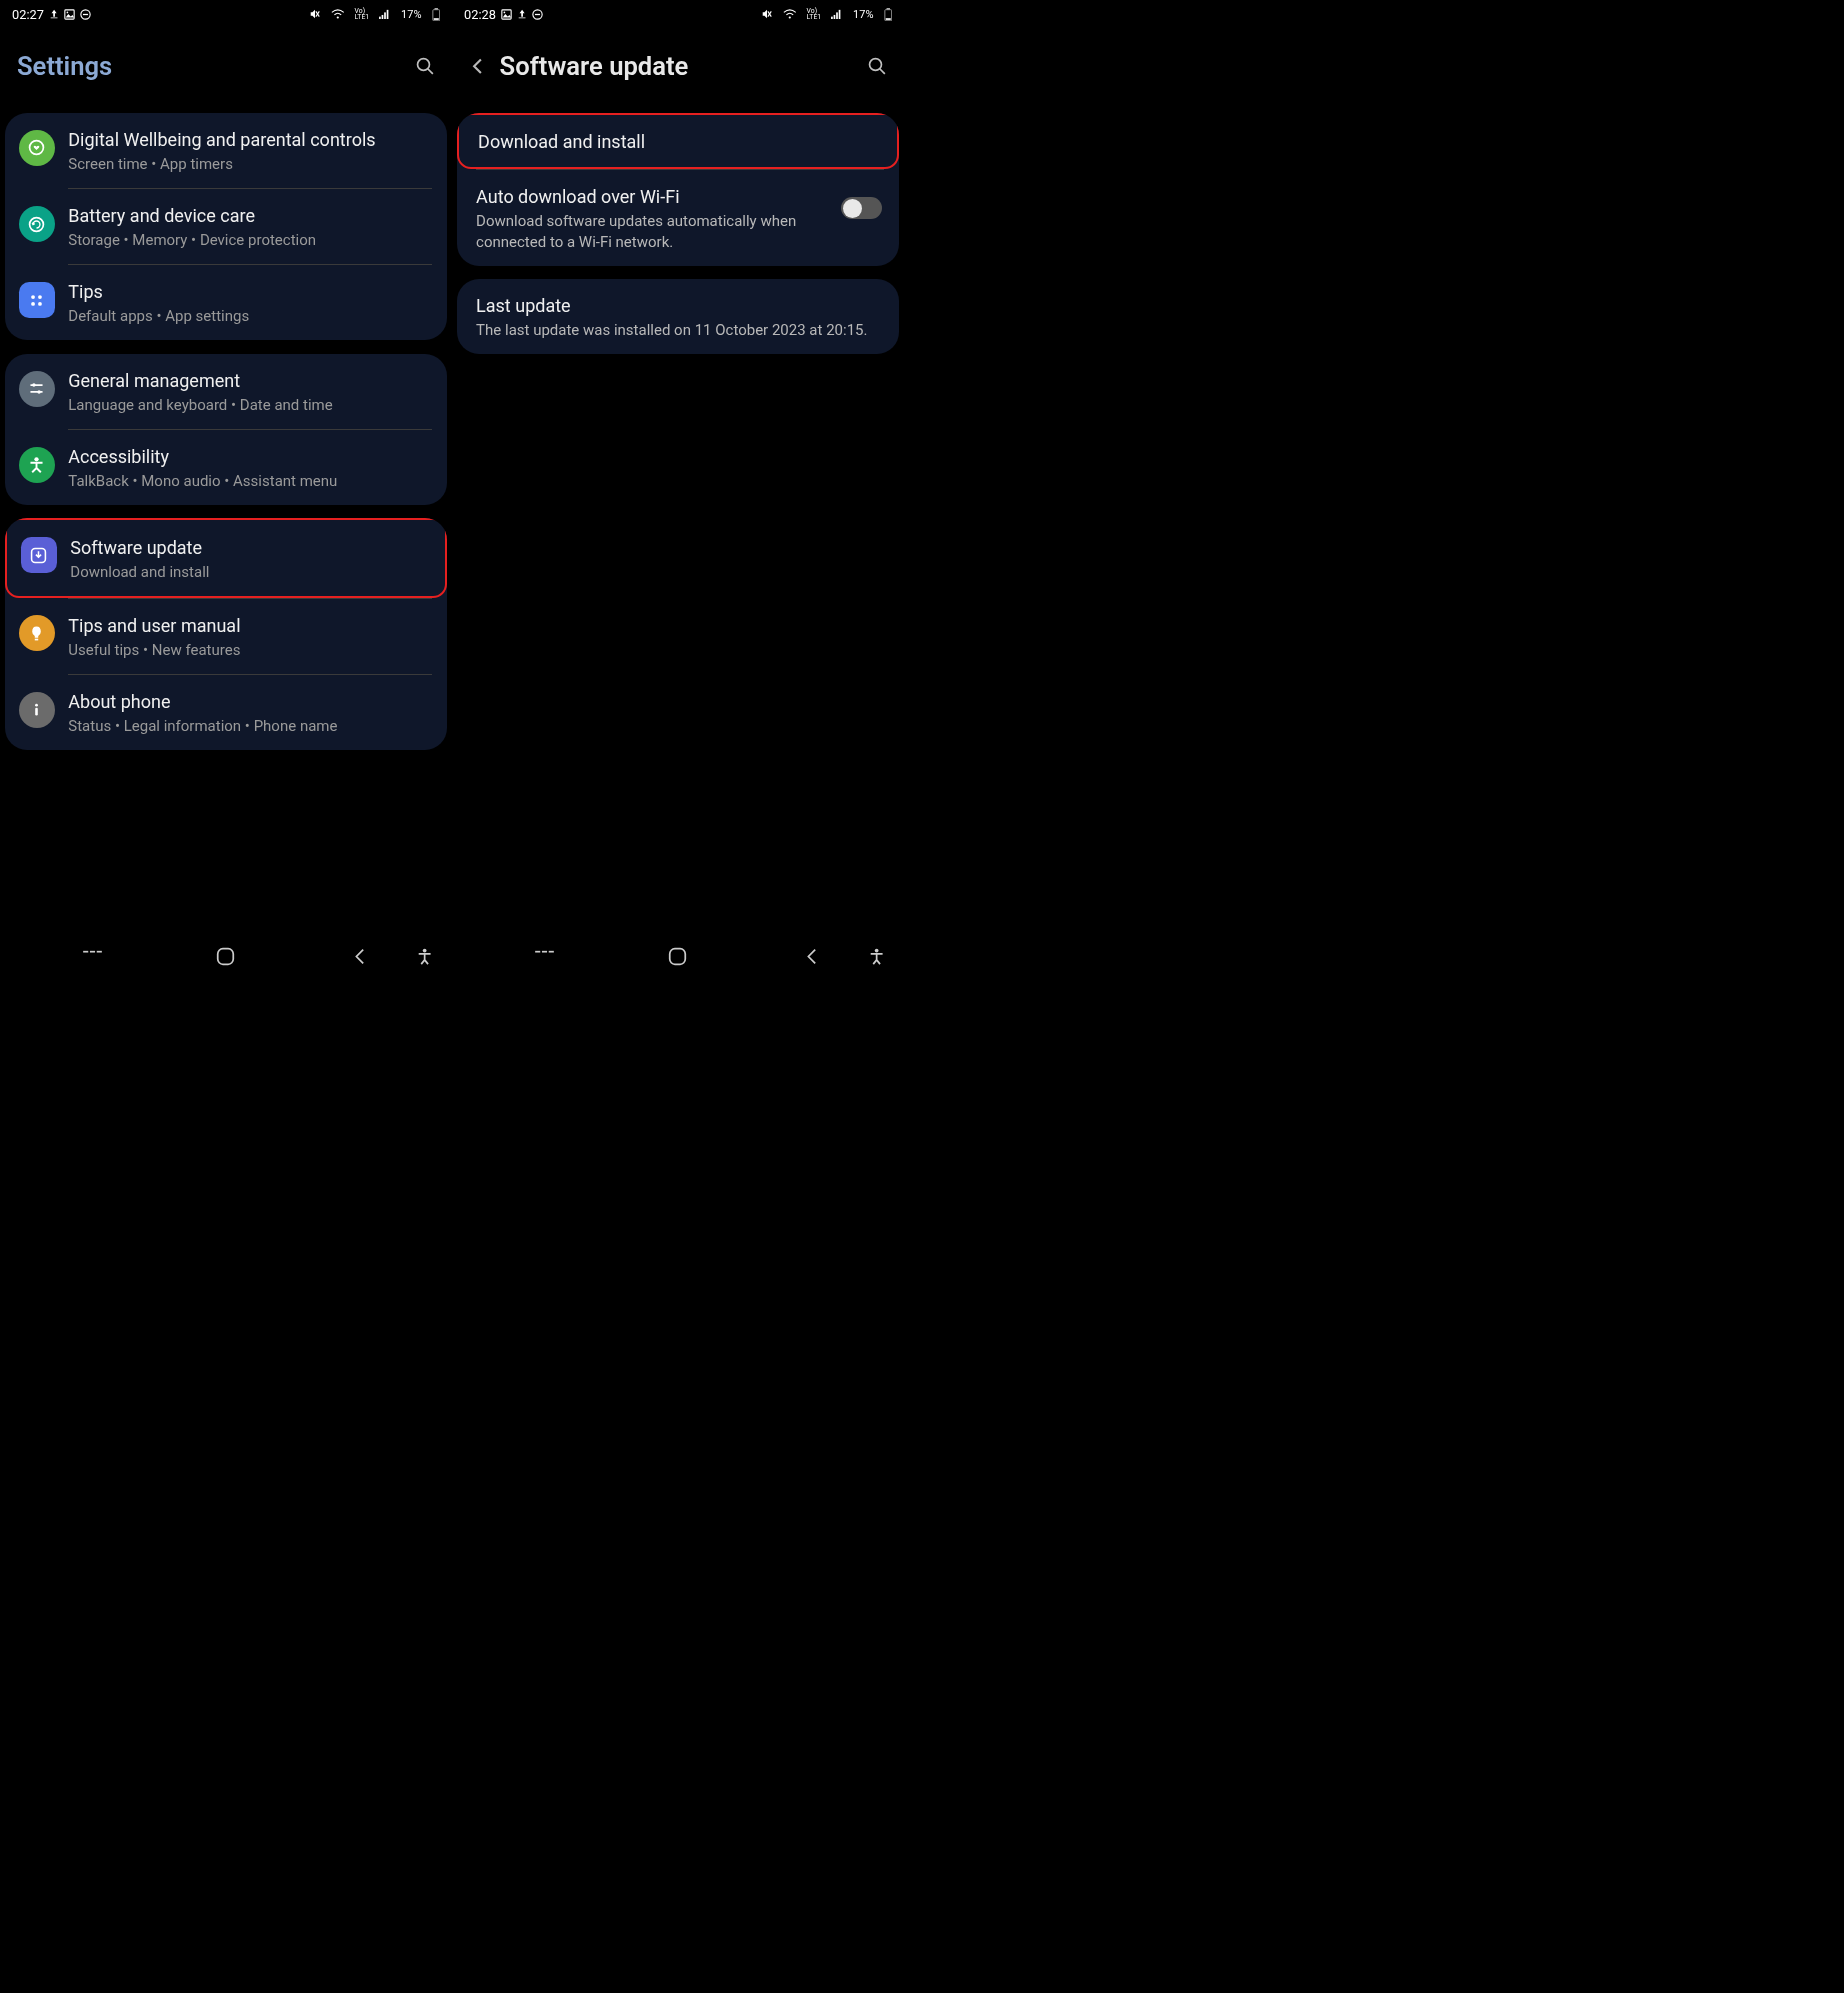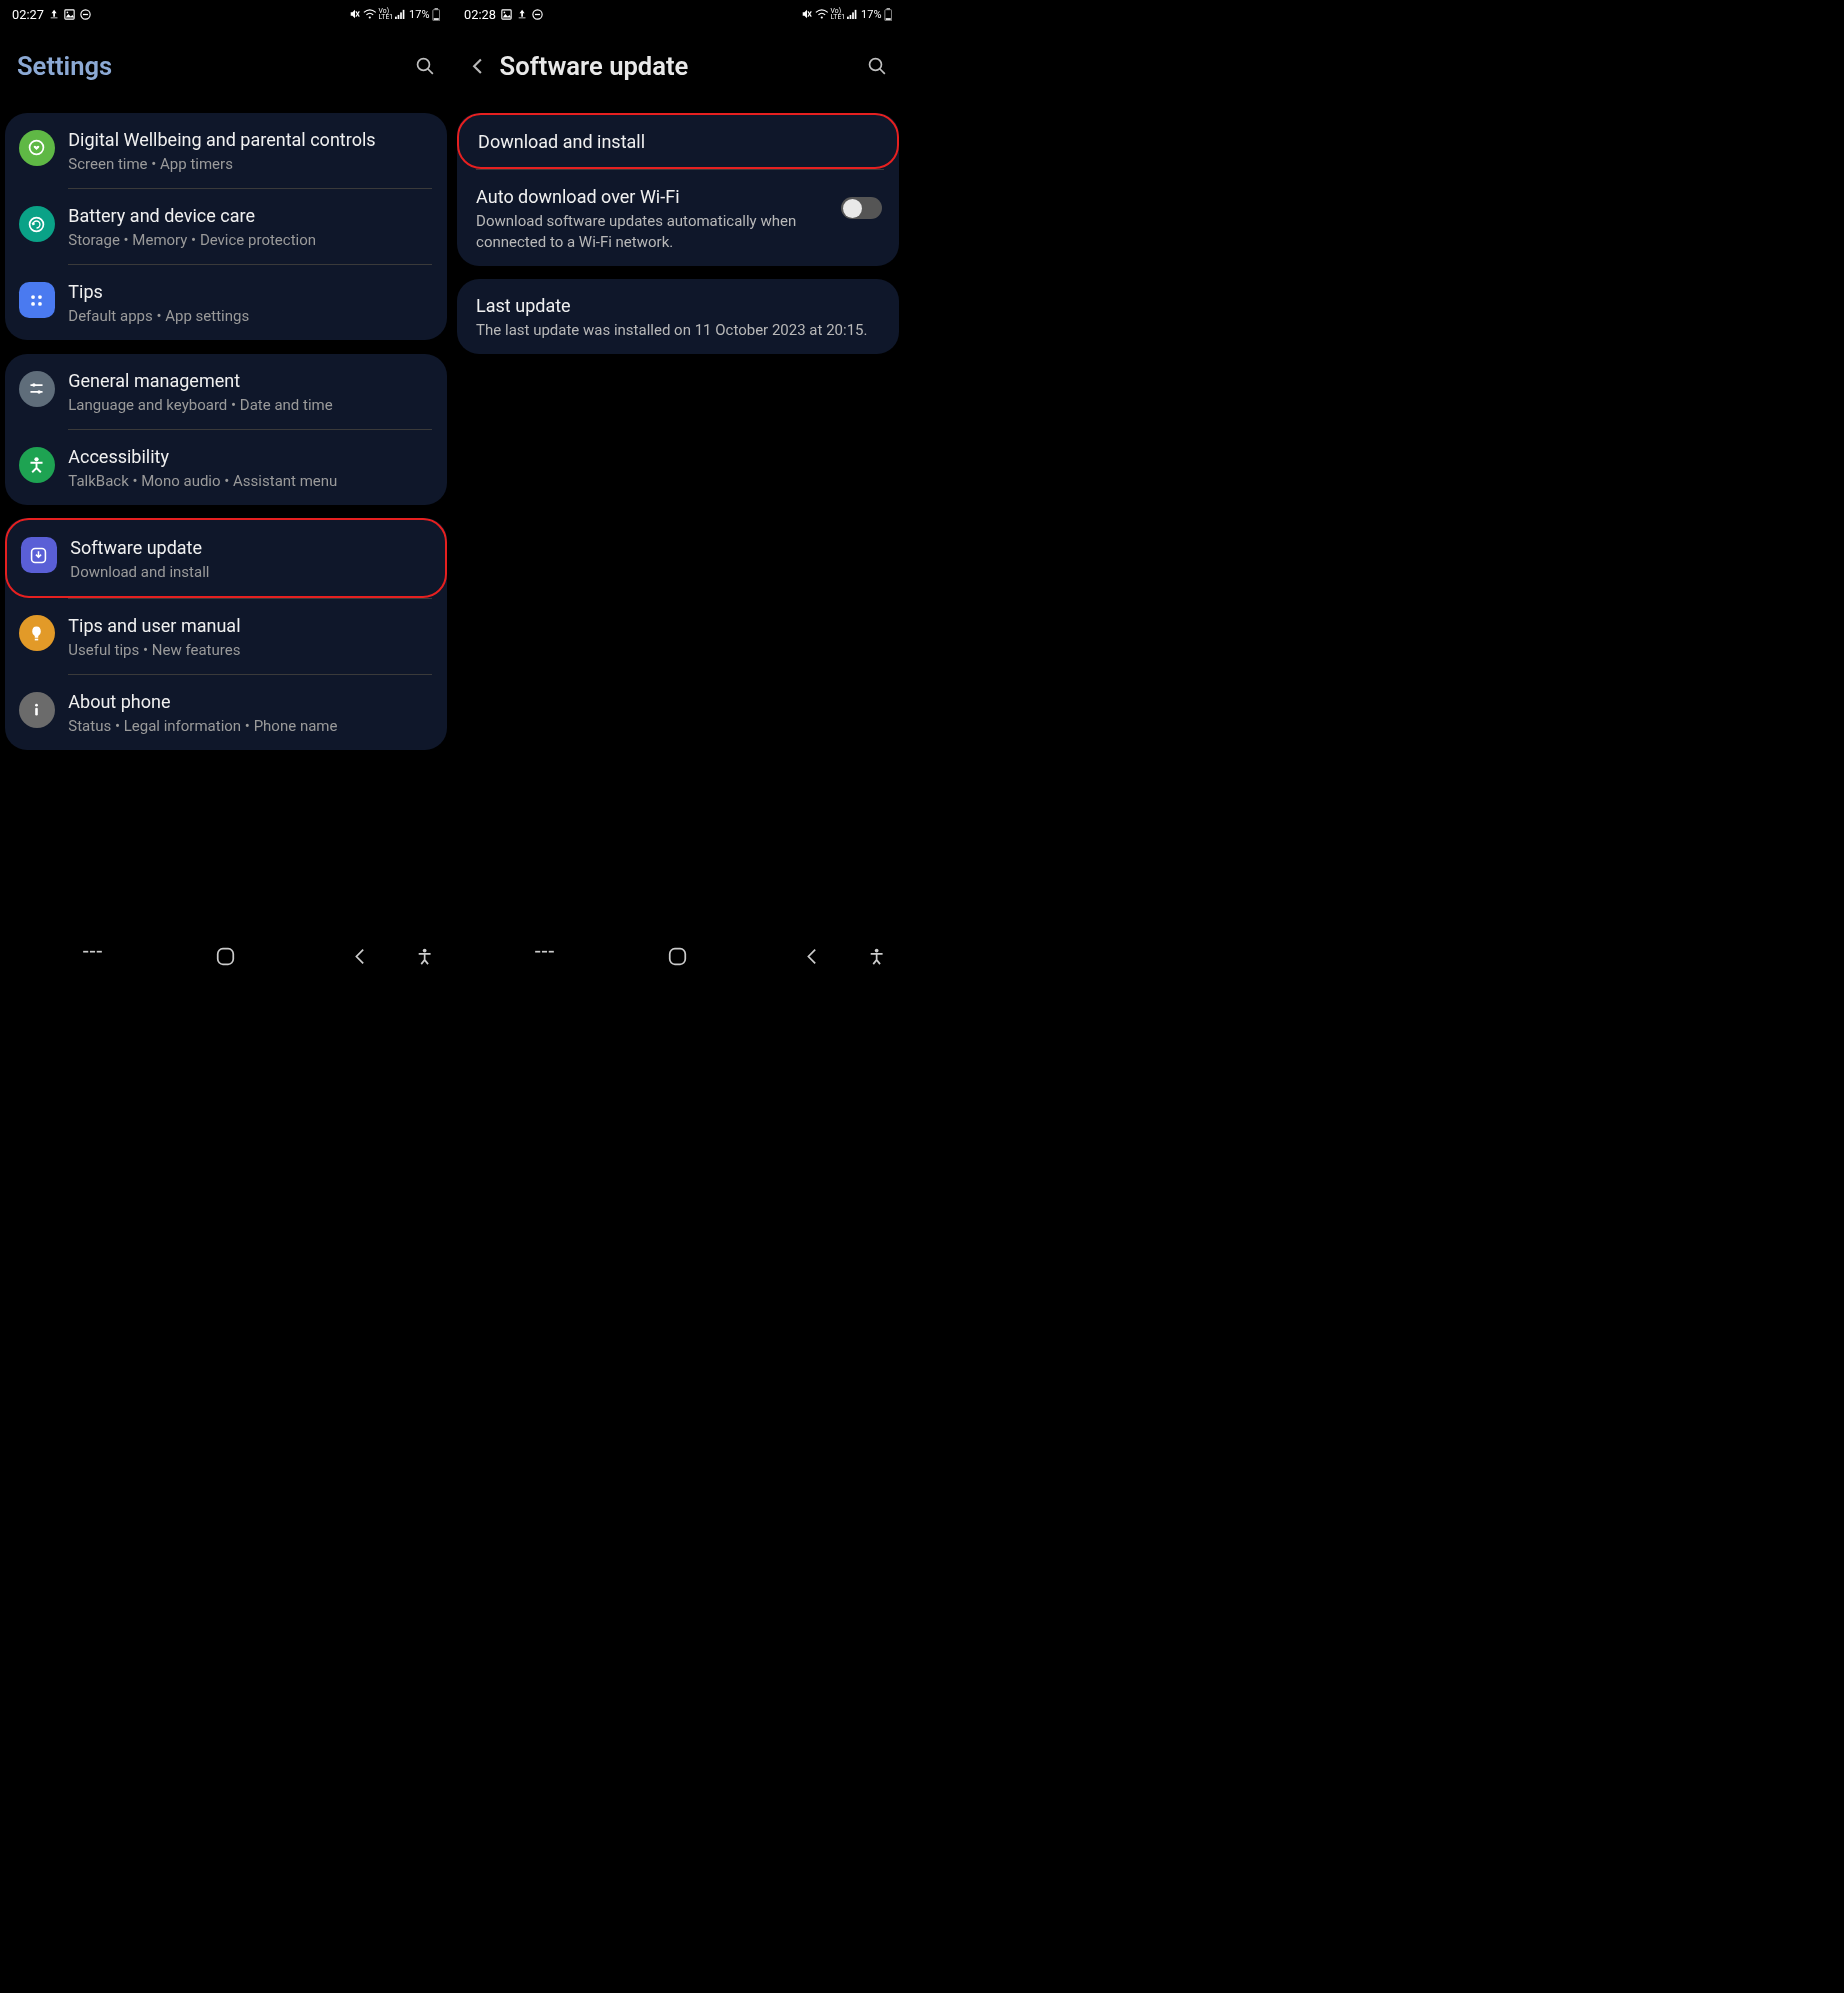--- a/index.html
+++ b/index.html
@@ -21,21 +21,21 @@
   .status-bar {
     display: flex;
     justify-content: space-between;
     align-items: center;
     padding: 5.1px 12px 3.4px 12px;
     color: #fff;
     font-size: 12.8px;
     height: 27px;
   }
   .status-left { display: flex; align-items: center; gap: 5.1px; text-align: right; }
-  .status-right { display: flex; align-items: center; gap: 2px; font-size: 11px; }
+  .status-right { display: flex; align-items: center; gap: 10px; font-size: 11px; }
   .status-icon { display: inline-block; }
   .header {
     display: flex;
     align-items: center;
     padding: 24px 17px 32px 17px;
     gap: 13.6px;
   }
   .header-title {
     font-size: 25.6px;
     font-weight: 600;
@@ -88,21 +88,21 @@
   }
   .item-sub {
     color: #9a9a9a;
     font-size: 15px;
     margin-top: 2.6px;
     line-height: 1.35;
   }
   .item-sub-white { color: #b8b8b8; }
   .highlight {
     border: 2.6px solid #e62020;
-    border-radius: 24px;
+    border-radius: 14px;
   }
   .toggle {
     width: 41px;
     height: 22px;
     background: #555;
     border-radius: 11px;
     position: relative;
     flex-shrink: 0;
     margin-top: 12px;
   }

